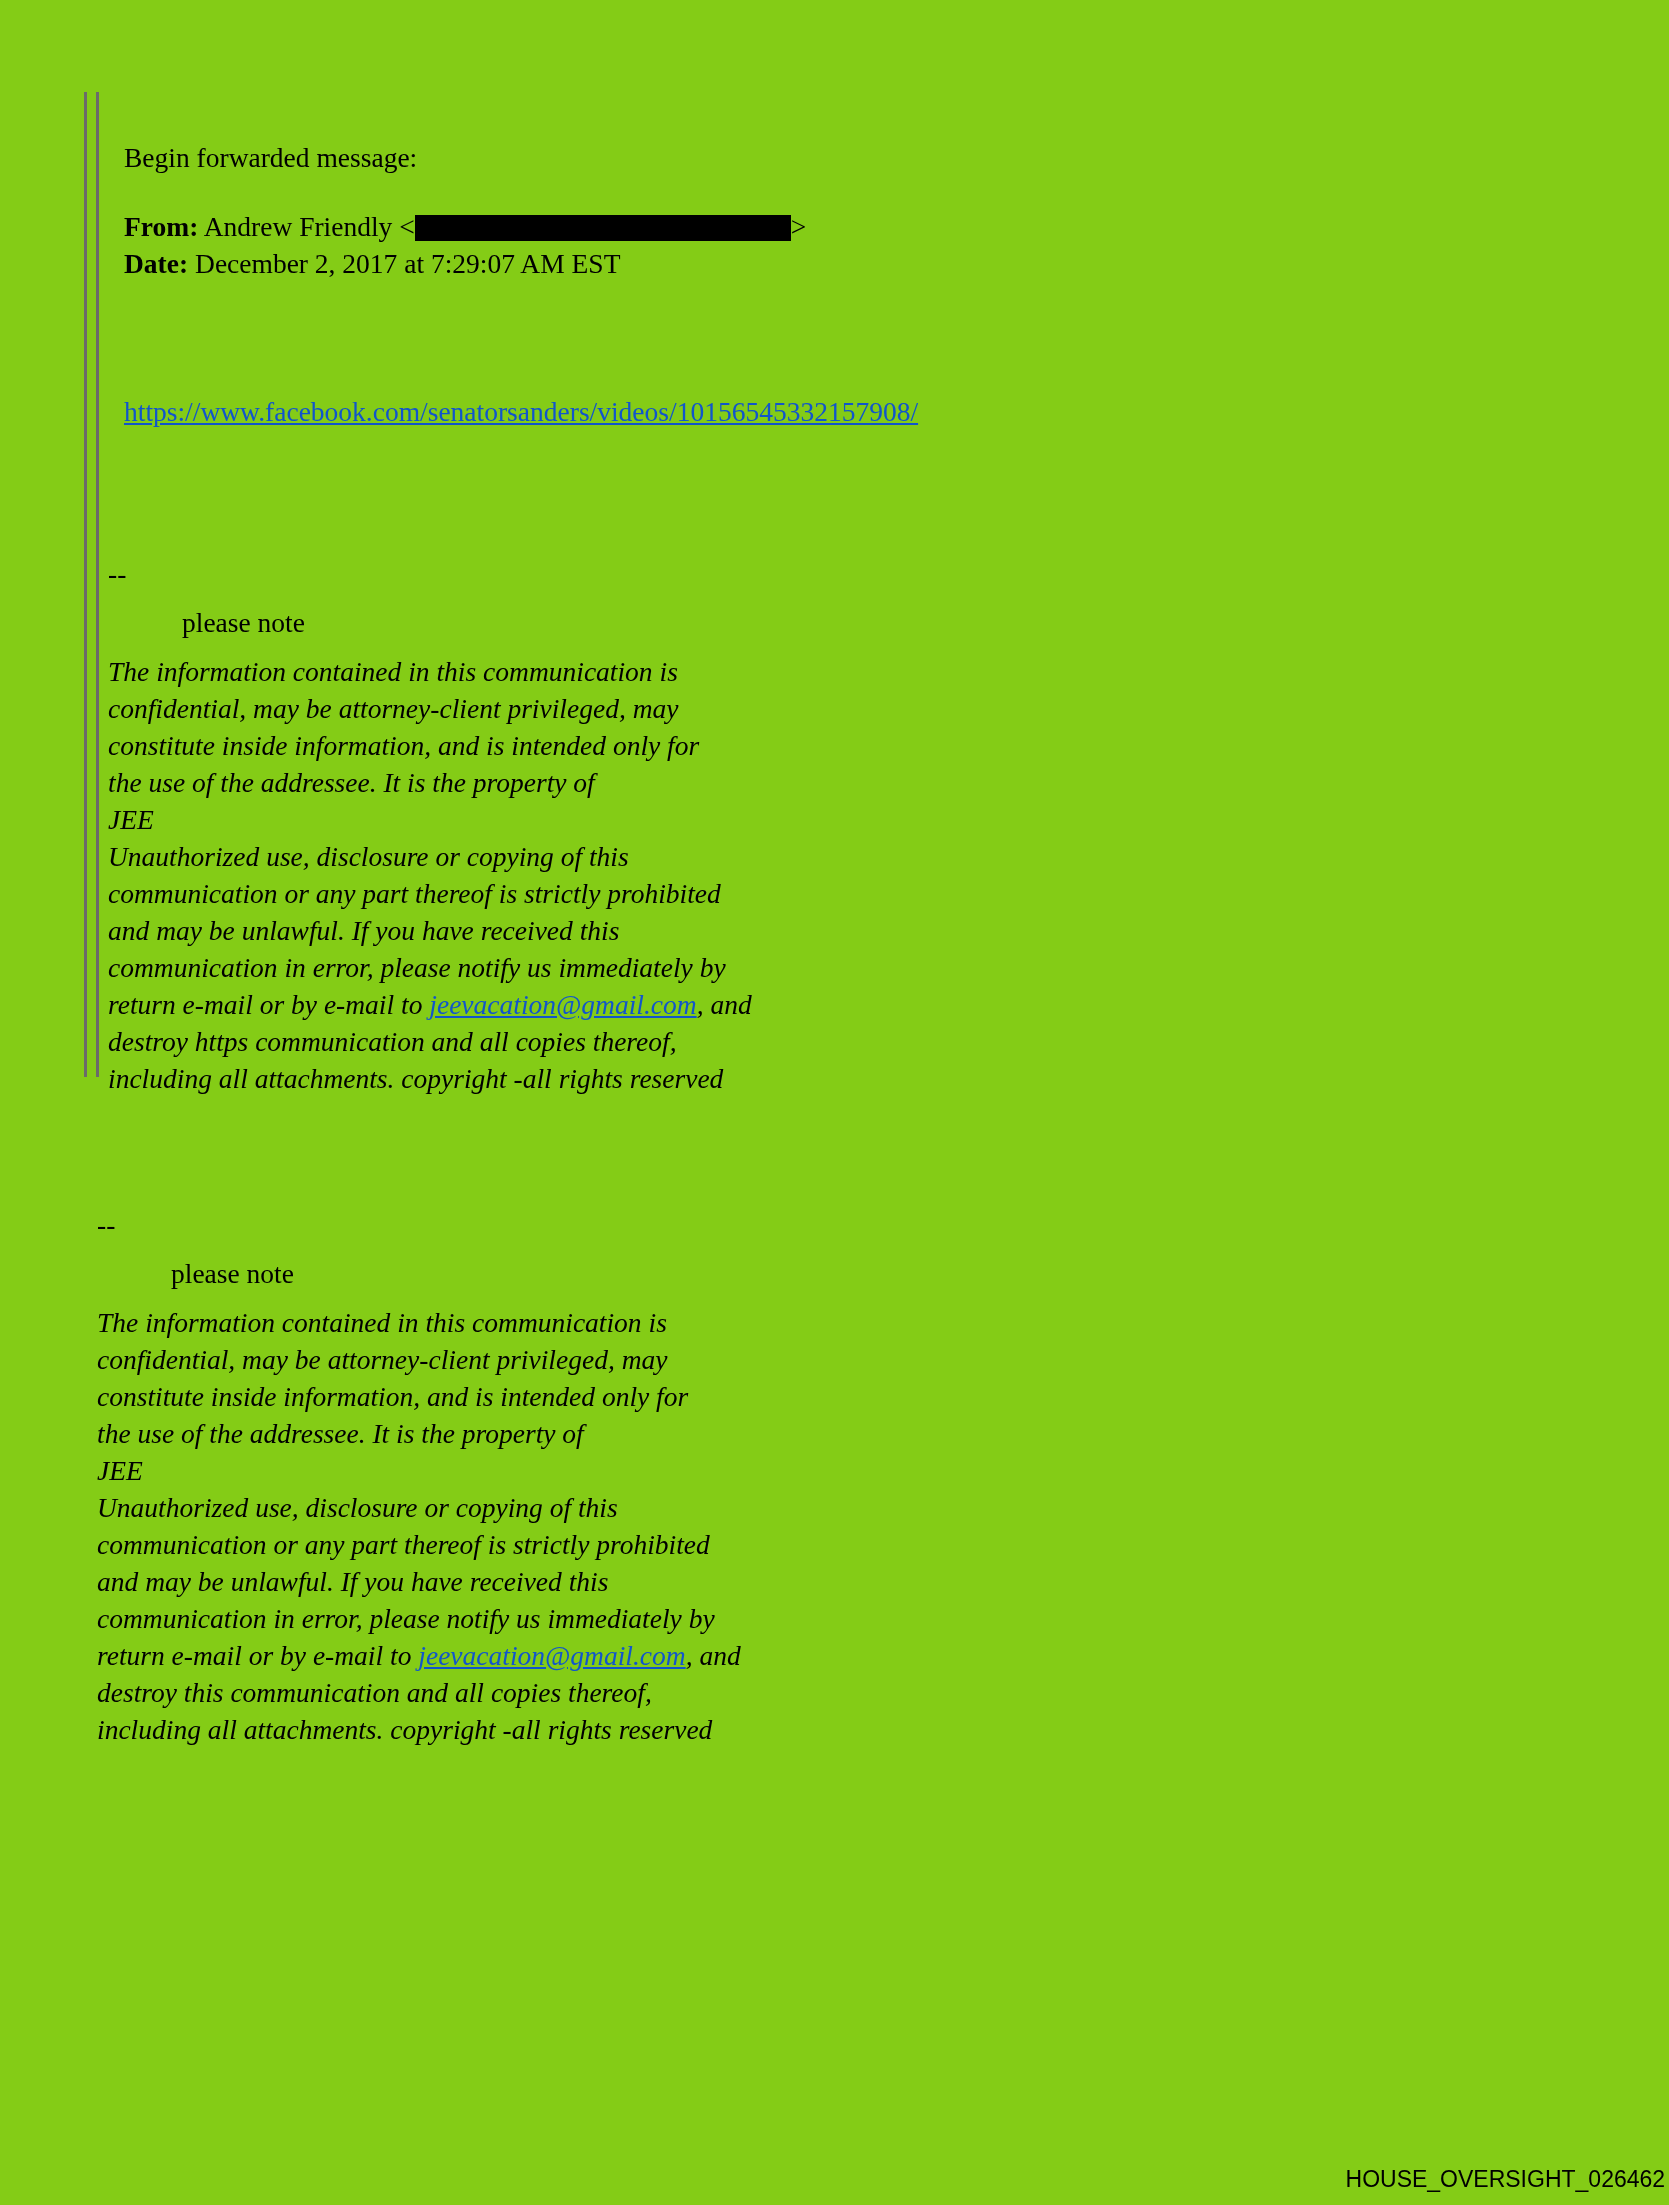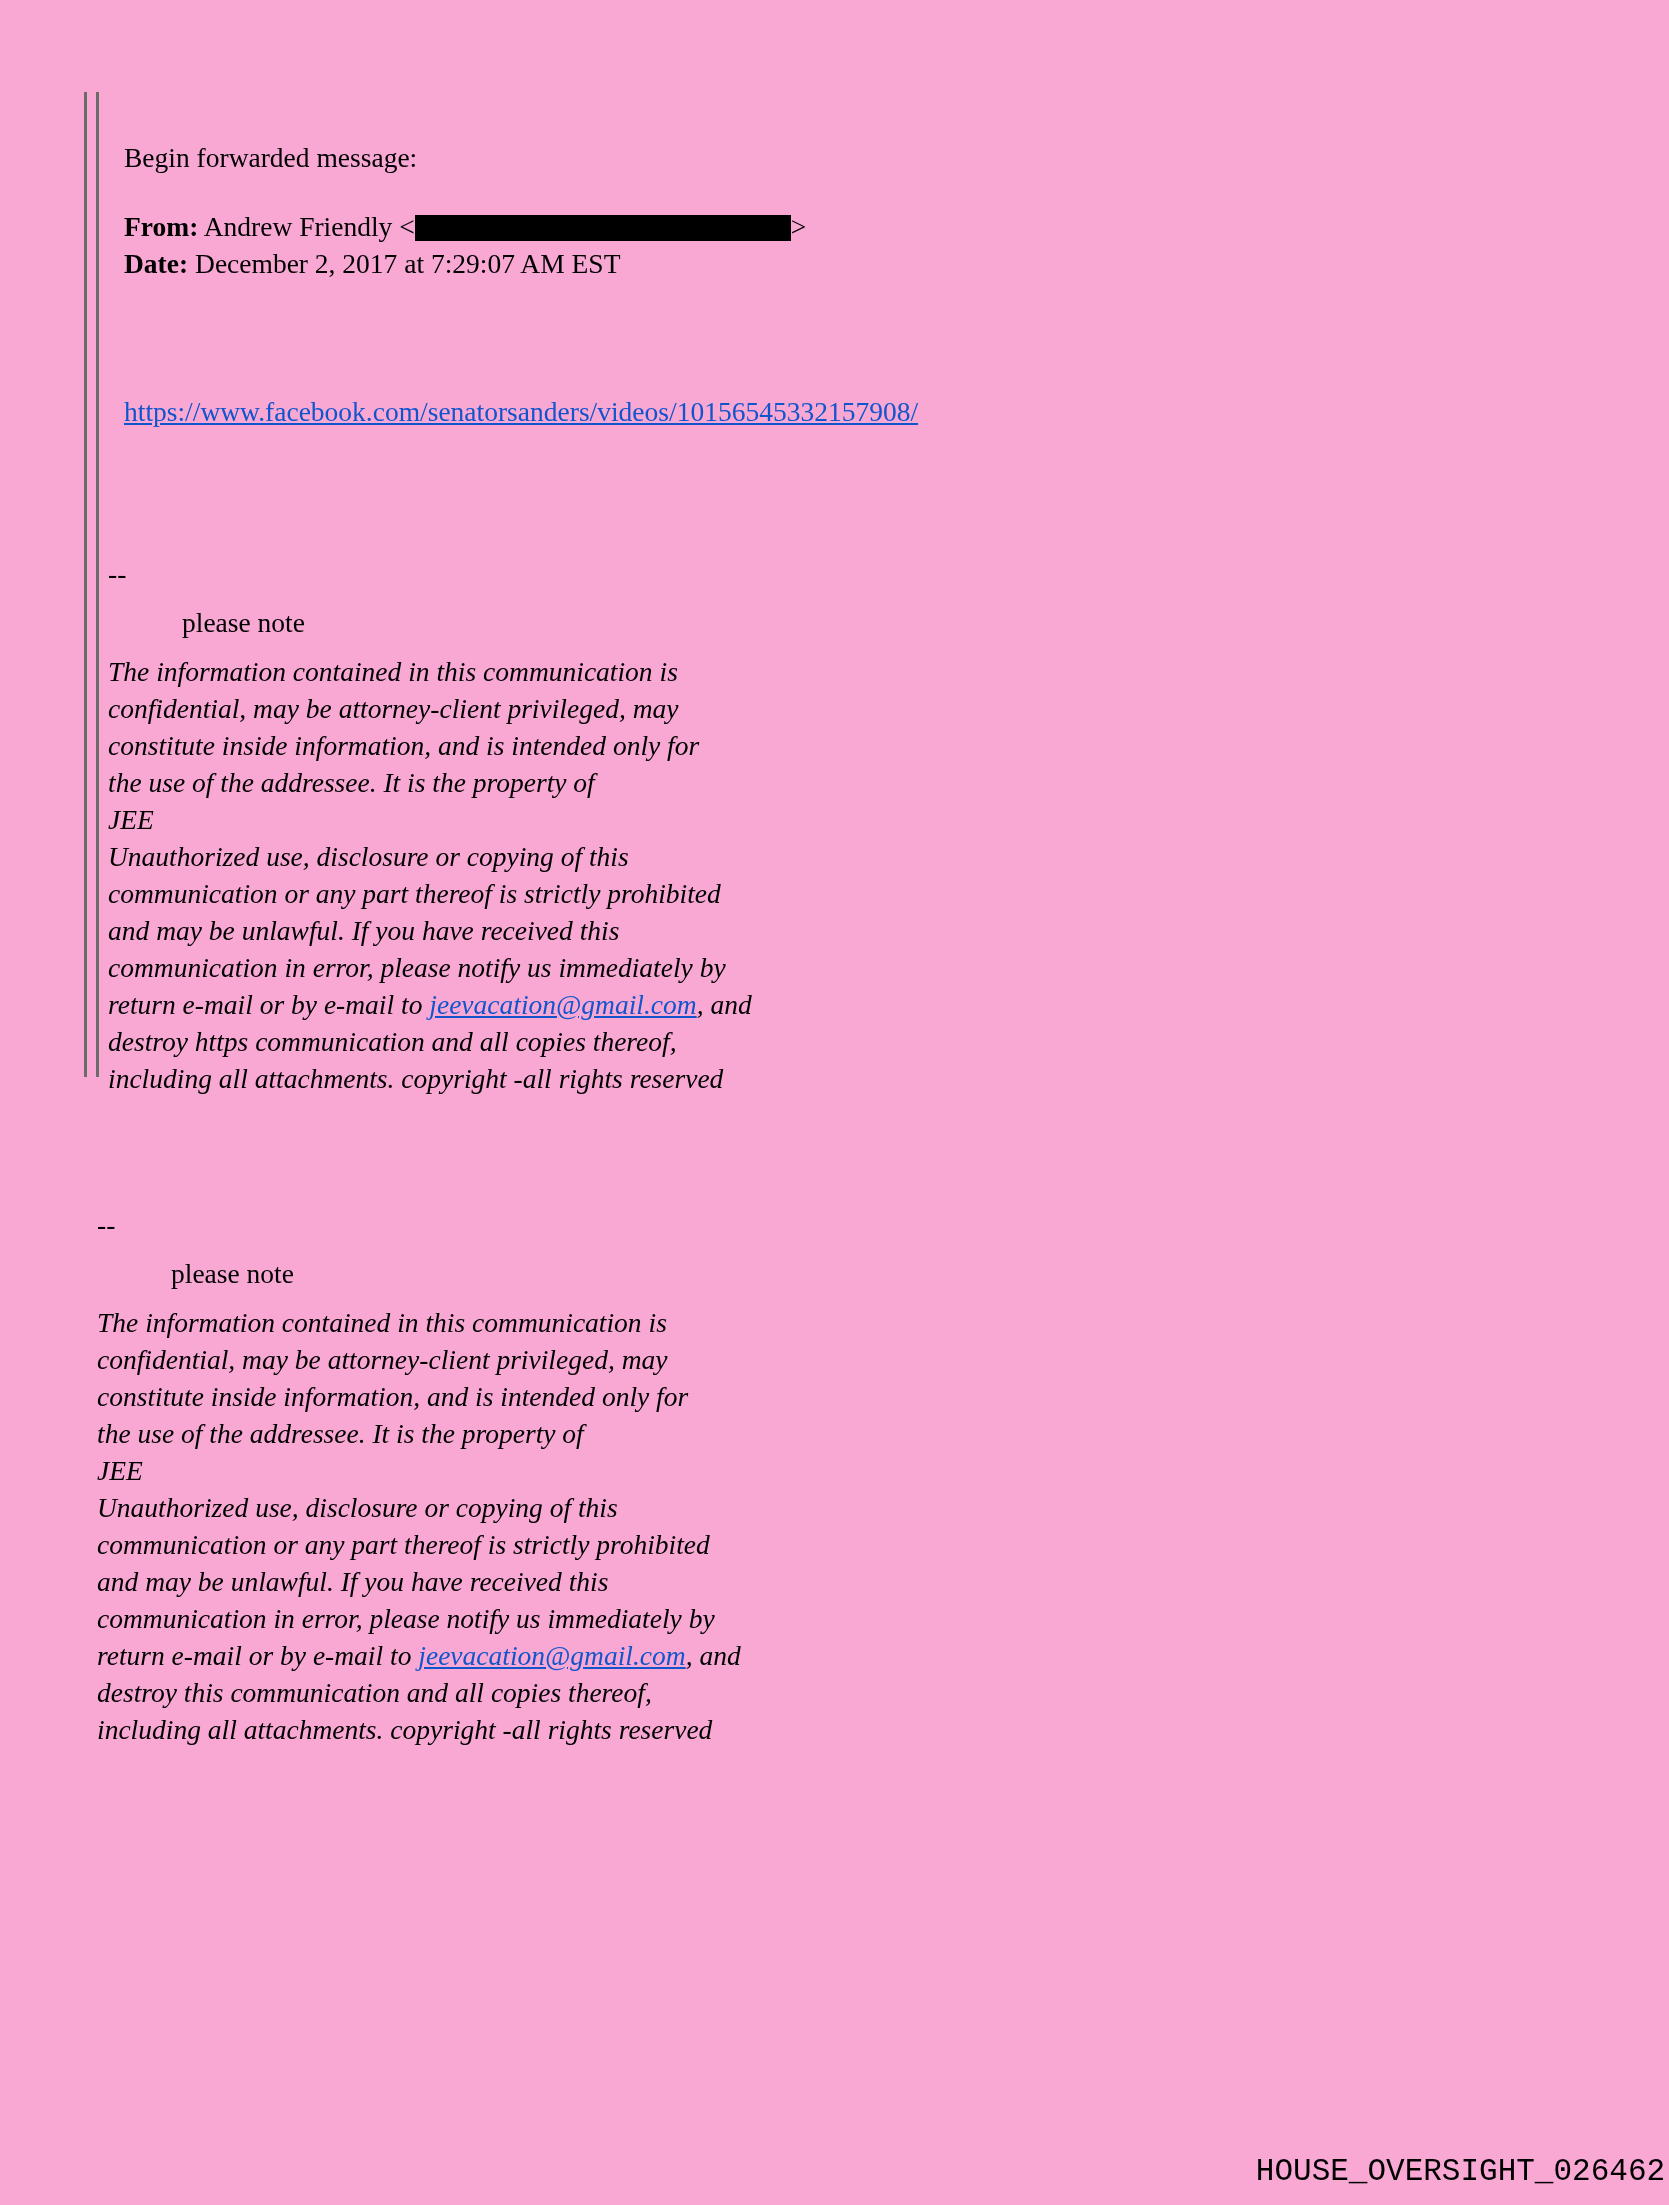--- a/index.html
+++ b/index.html
@@ -1,21 +1,21 @@
 <!DOCTYPE html>
 <html style="font-size:10.5px"><head>
 <meta charset="utf-8">
 <style>
   * { margin:0; padding:0; box-sizing:border-box; }
   html,body { background:#ffffff; }
   .page {
     position:relative;
     width:1669px;
     height:2205px;
-    background:#f9a8d4;
+    background:#84cc16;
     font-family:"Liberation Serif", serif;
     font-size:27.5px;
     line-height:37px;
     color:#000000;
     overflow:hidden;
   }
   .quote-bar {
     position:absolute;
     top:92px;
     width:2.6px;
@@ -49,23 +49,23 @@
   .disclaimer { width:812px; }
   .disclaimer .sep { margin:0; }
   .disclaimer .note { margin:12px; padding-left:62px; }
   .disclaimer .body { margin:0; white-space:pre-line;font-style:italic; }
   .disclaimer.first  { position:absolute; left:108px; top:555px; }
   .disclaimer.second { position:absolute; left:97px; top:1206px; }
 
   .footer-block {
     position:absolute;
     right:3.9px;
-    bottom:15px;
-    font-family:Liberation Mono, monospace;
-    font-size:31px;
+    bottom:7px;
+    font-family:Liberation Sans, sans-serif;
+    font-size:23px;
     color:#000000;
   }
 </style>
 </head>
 <body>
 
 <div class="page">
 
   <div class="quote-bar one"></div>
   <div class="quote-bar two"></div>

